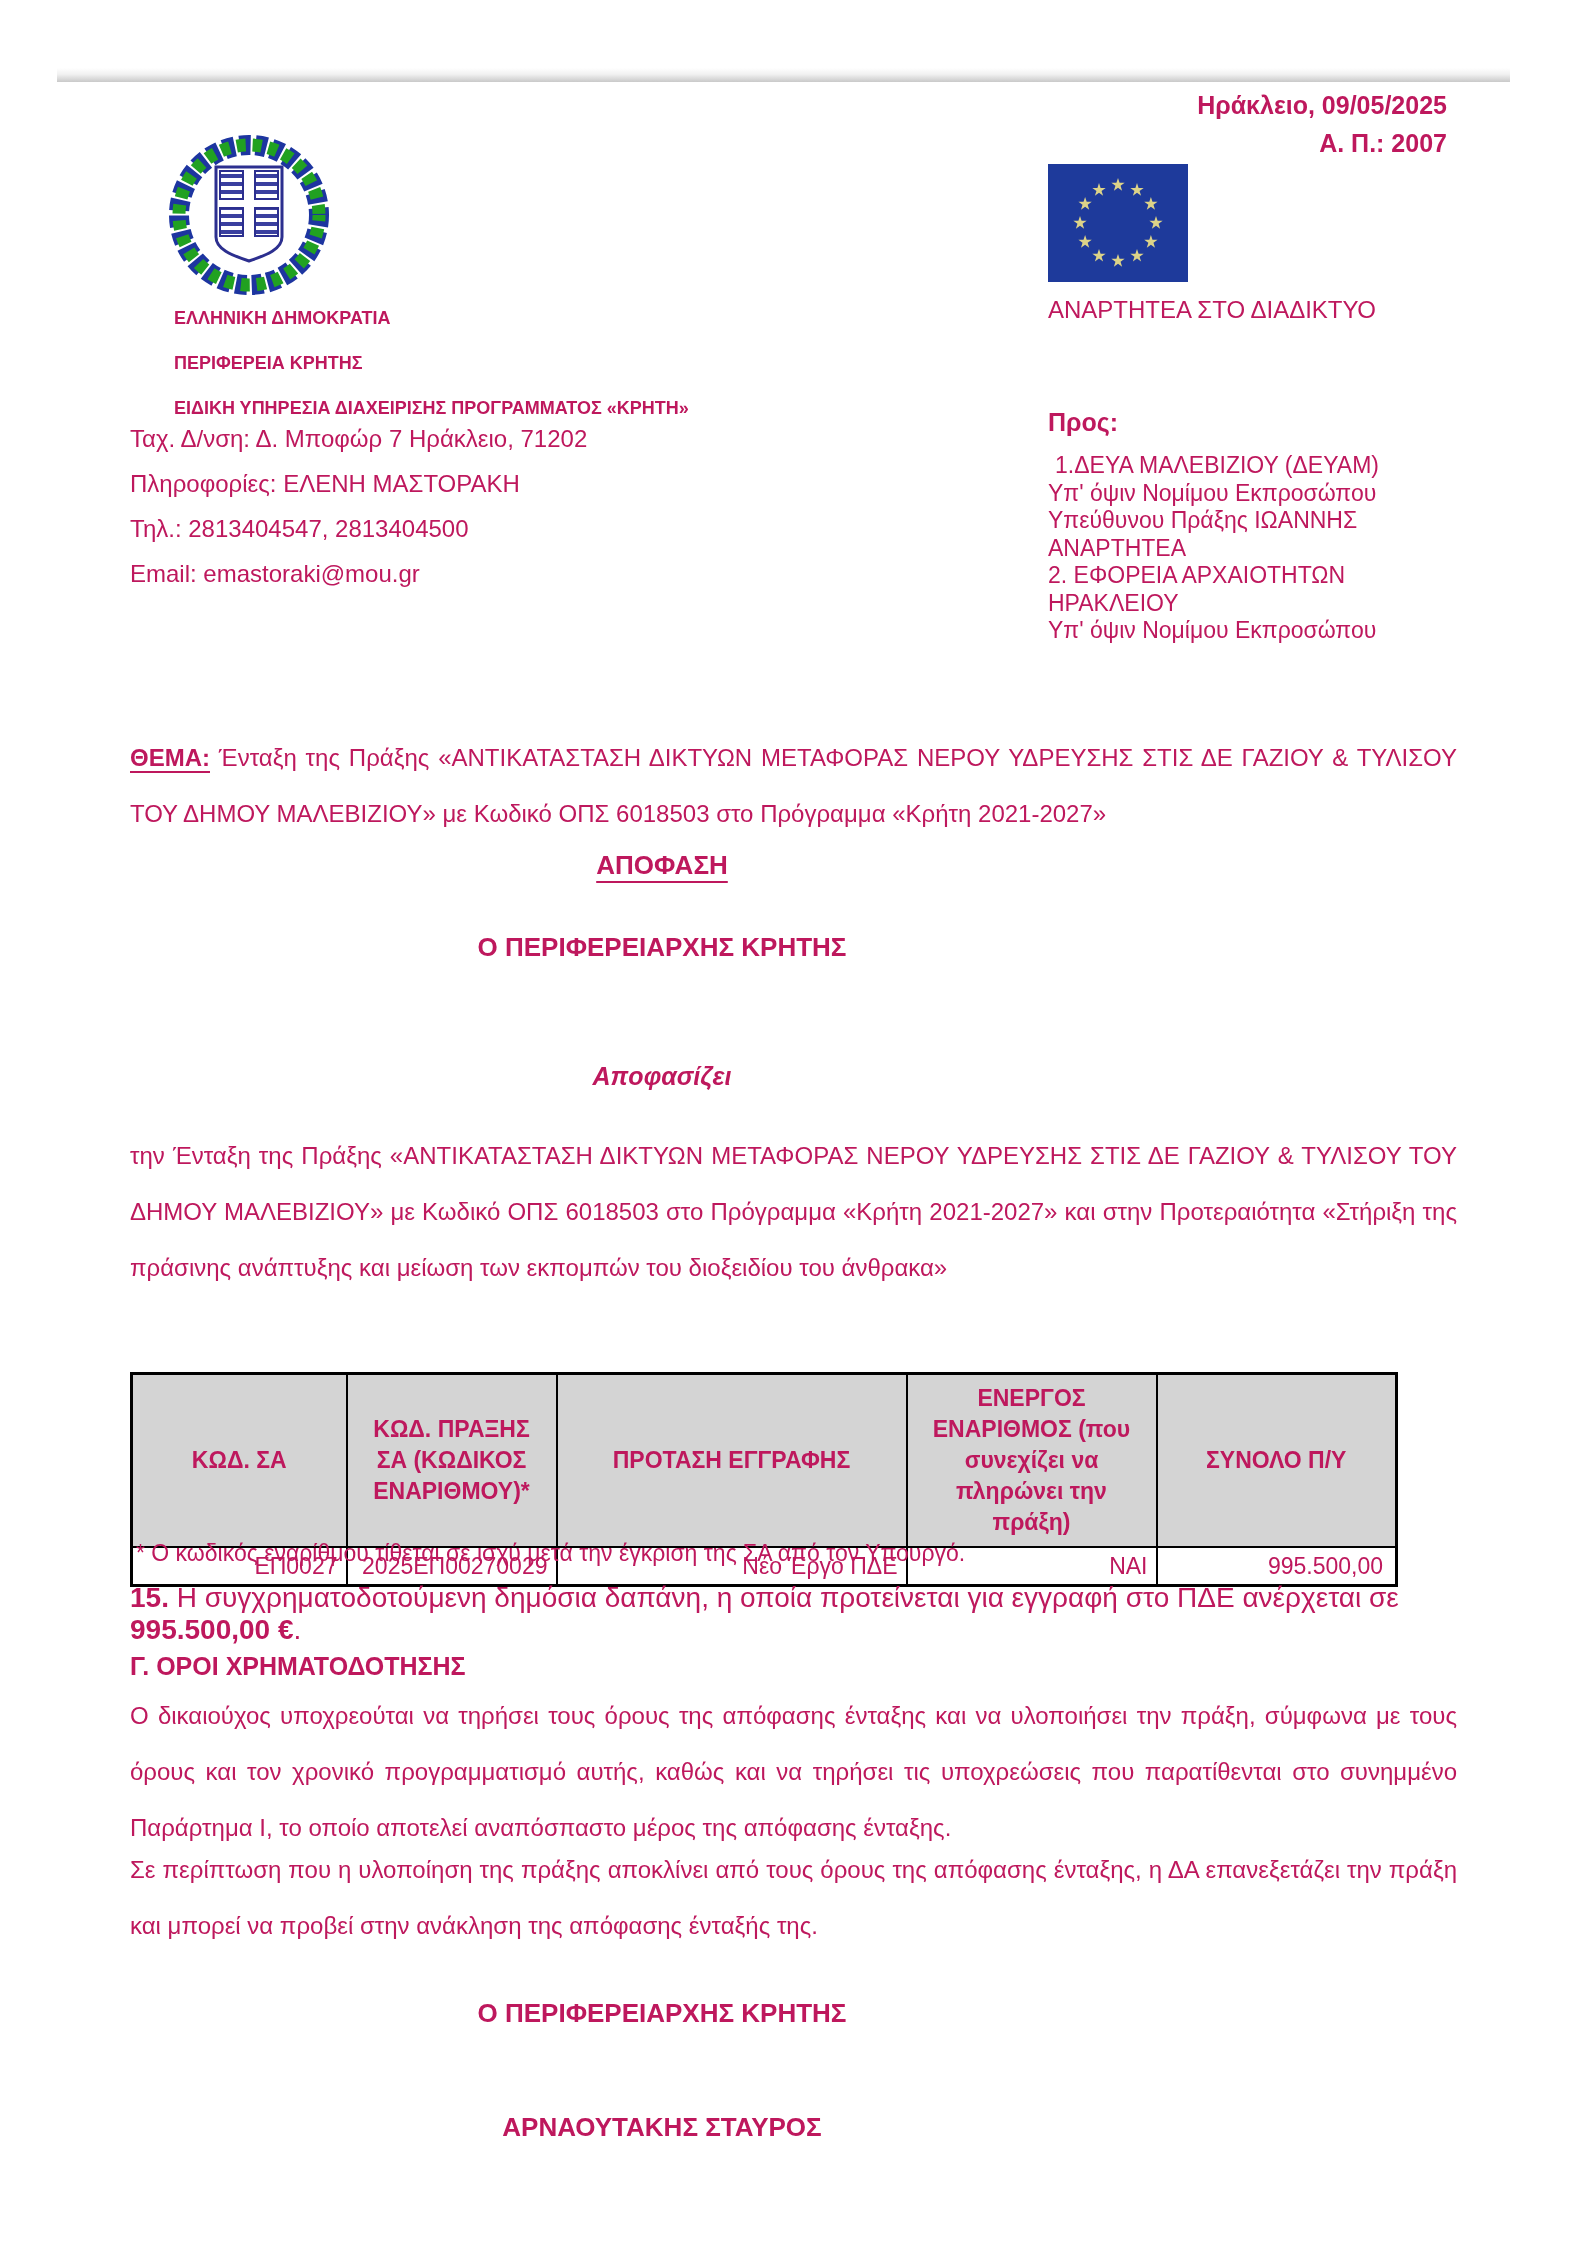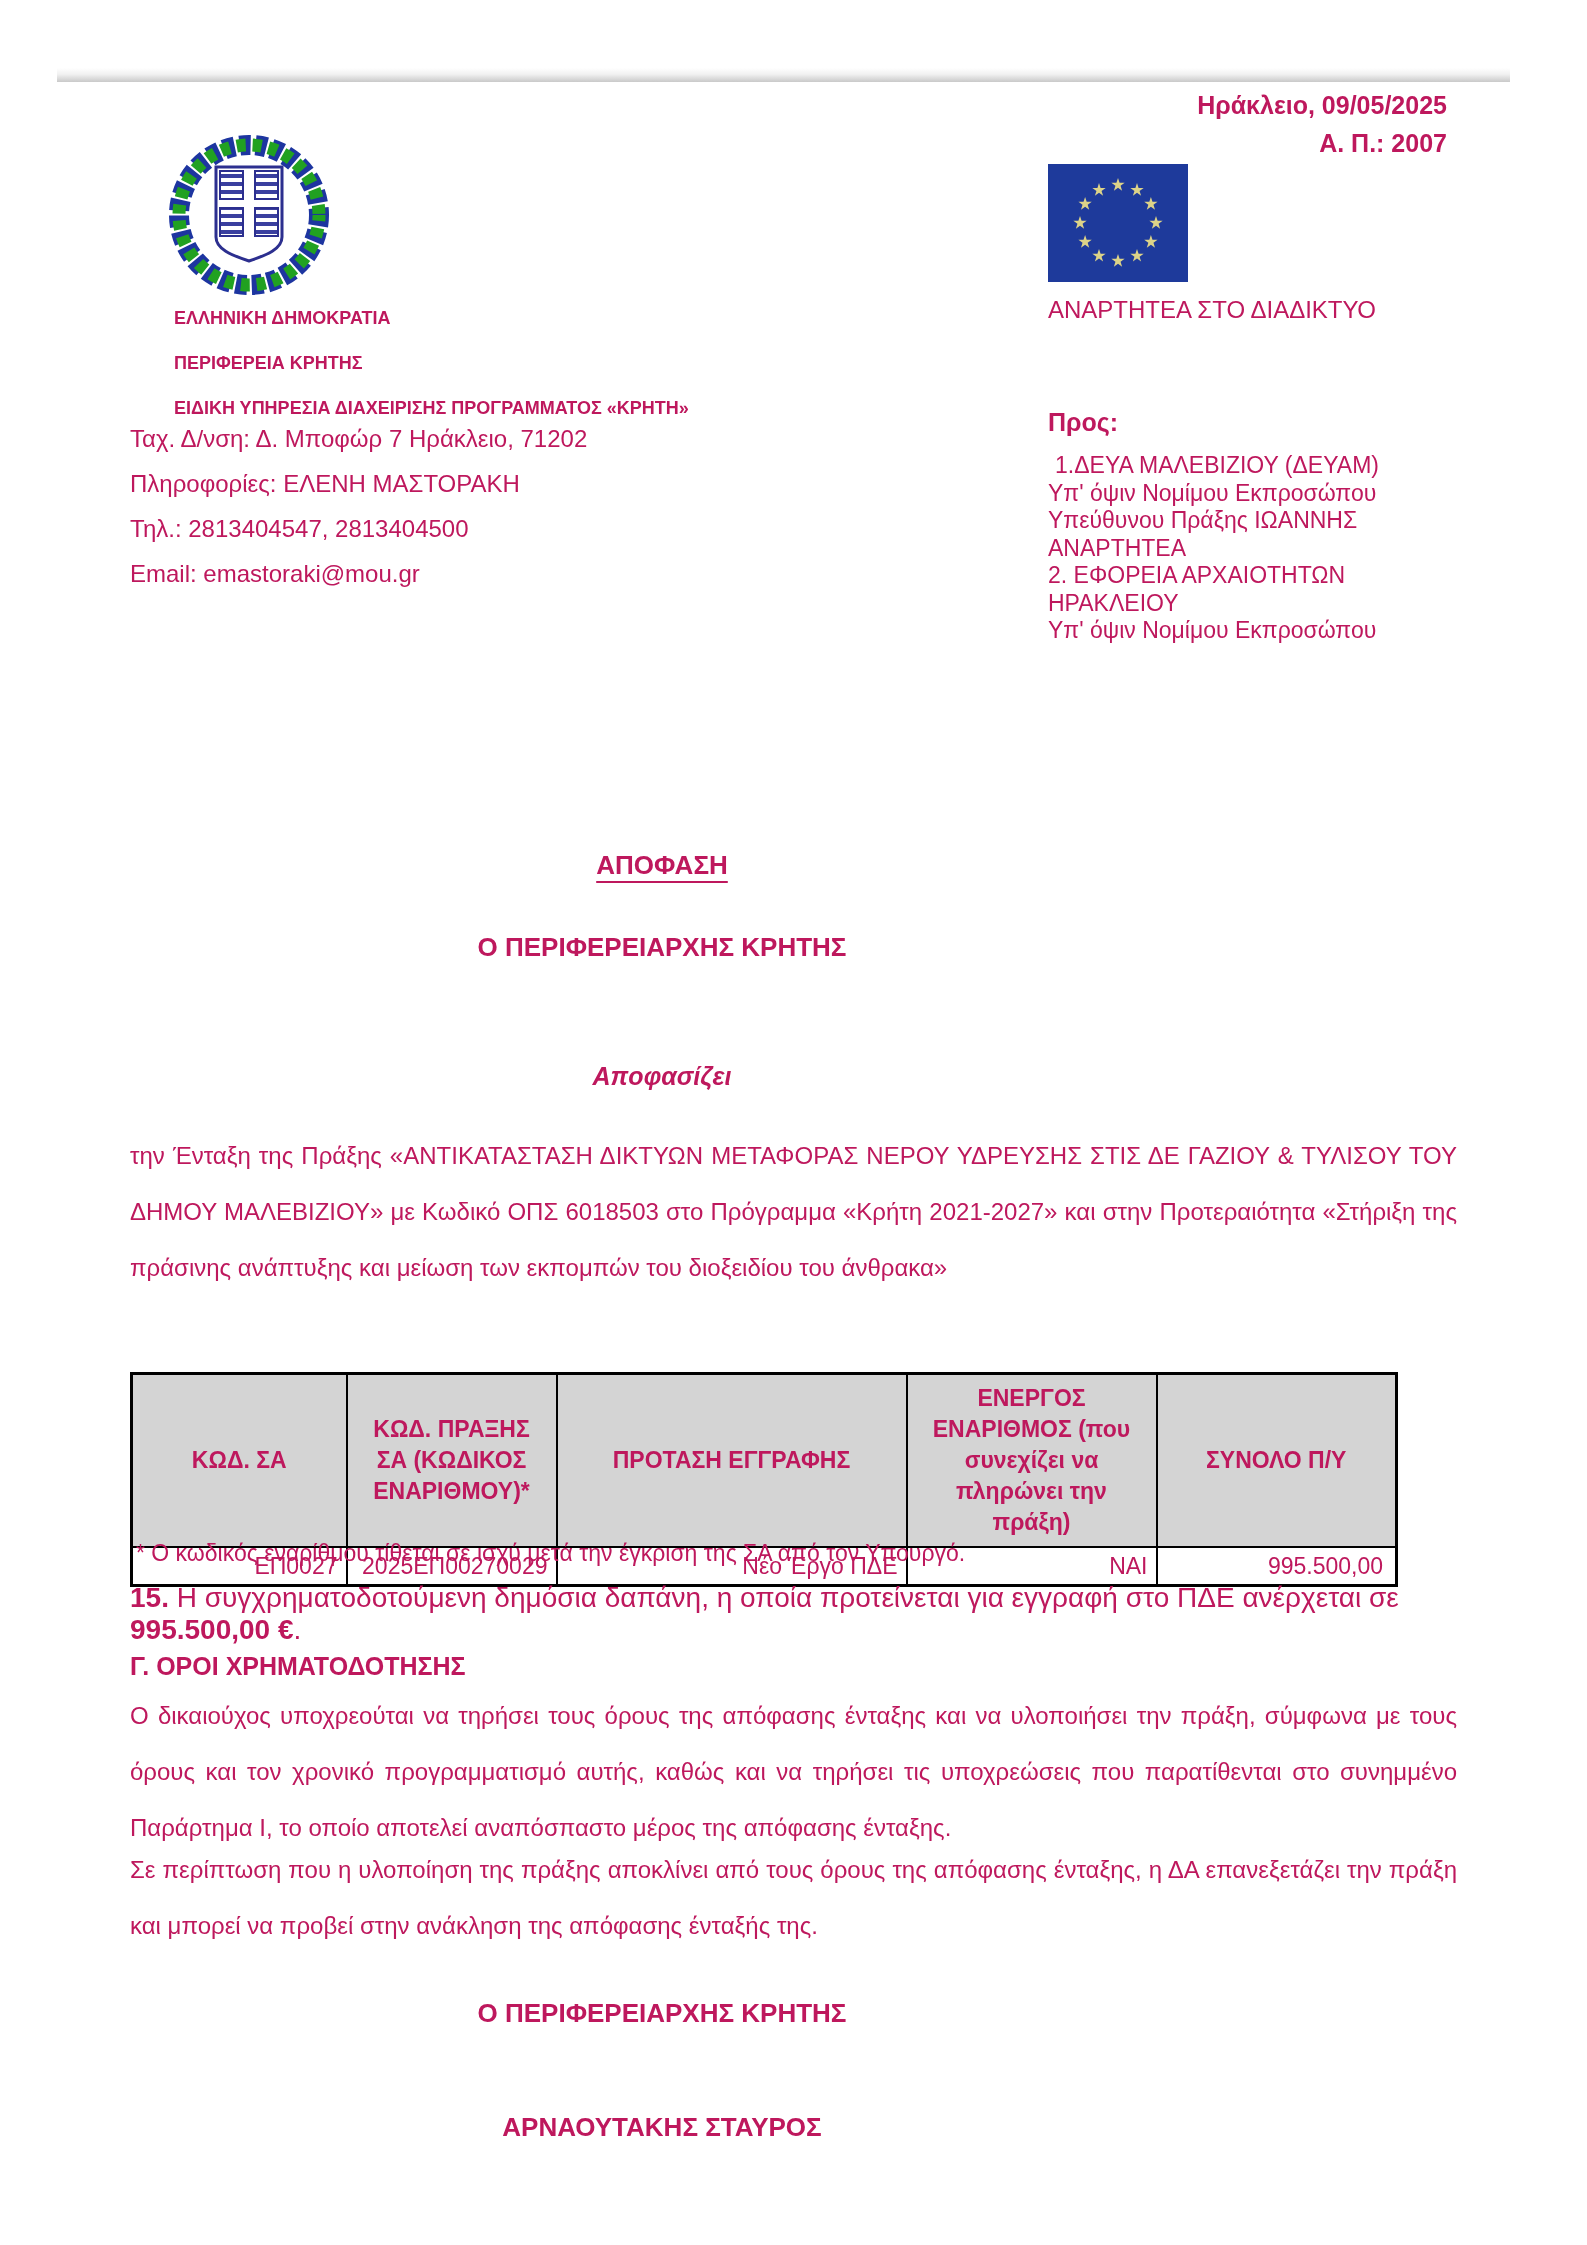--- a/index.html
+++ b/index.html
@@ -125,20 +125,21 @@
   <div class="abs recipients">
     <div class="line">1.ΔΕΥΑ ΜΑΛΕΒΙΖΙΟΥ (ΔΕΥΑΜ)</div>
     <div class="line">Υπ' όψιν Νομίμου Εκπροσώπου</div>
     <div class="line">Υπεύθυνου Πράξης ΙΩΑΝΝΗΣ</div>
     <div class="line">ΑΝΑΡΤΗΤΕΑ</div>
     <div class="line">2. ΕΦΟΡΕΙΑ ΑΡΧΑΙΟΤΗΤΩΝ</div>
     <div class="line">ΗΡΑΚΛΕΙΟΥ</div>
     <div class="line">Υπ' όψιν Νομίμου Εκπροσώπου</div>
   </div>
 
+  <p class="abs subject"><span class="subject-label">ΘΕΜΑ:</span><span> Ένταξη της Πράξης «ΑΝΤΙΚΑΤΑΣΤΑΣΗ ΔΙΚΤΥΩΝ ΜΕΤΑΦΟΡΑΣ ΝΕΡΟΥ ΥΔΡΕΥΣΗΣ ΣΤΙΣ ΔΕ ΓΑΖΙΟΥ &amp; ΤΥΛΙΣΟΥ ΤΟΥ ΔΗΜΟΥ ΜΑΛΕΒΙΖΙΟΥ» με Κωδικό ΟΠΣ 6018503 στο Πρόγραμμα «Κρήτη 2021-2027»</span></p>
 
   <div class="abs h-center decision-heading">ΑΠΟΦΑΣΗ</div>
   <div class="abs h-center authority">Ο ΠΕΡΙΦΕΡΕΙΑΡΧΗΣ ΚΡΗΤΗΣ</div>
   <div class="abs h-center decides">Αποφασίζει</div>
 
   <p class="abs body-para decision-body">την Ένταξη της Πράξης «ΑΝΤΙΚΑΤΑΣΤΑΣΗ ΔΙΚΤΥΩΝ ΜΕΤΑΦΟΡΑΣ ΝΕΡΟΥ ΥΔΡΕΥΣΗΣ ΣΤΙΣ ΔΕ ΓΑΖΙΟΥ &amp; ΤΥΛΙΣΟΥ ΤΟΥ ΔΗΜΟΥ ΜΑΛΕΒΙΖΙΟΥ» με Κωδικό ΟΠΣ 6018503 στο Πρόγραμμα «Κρήτη 2021-2027» και στην Προτεραιότητα «Στήριξη της πράσινης ανάπτυξης και μείωση των εκπομπών του διοξειδίου του άνθρακα»</p>
 
   <table class="abs data-table">
     <colgroup>
       <col style="width:215px">

